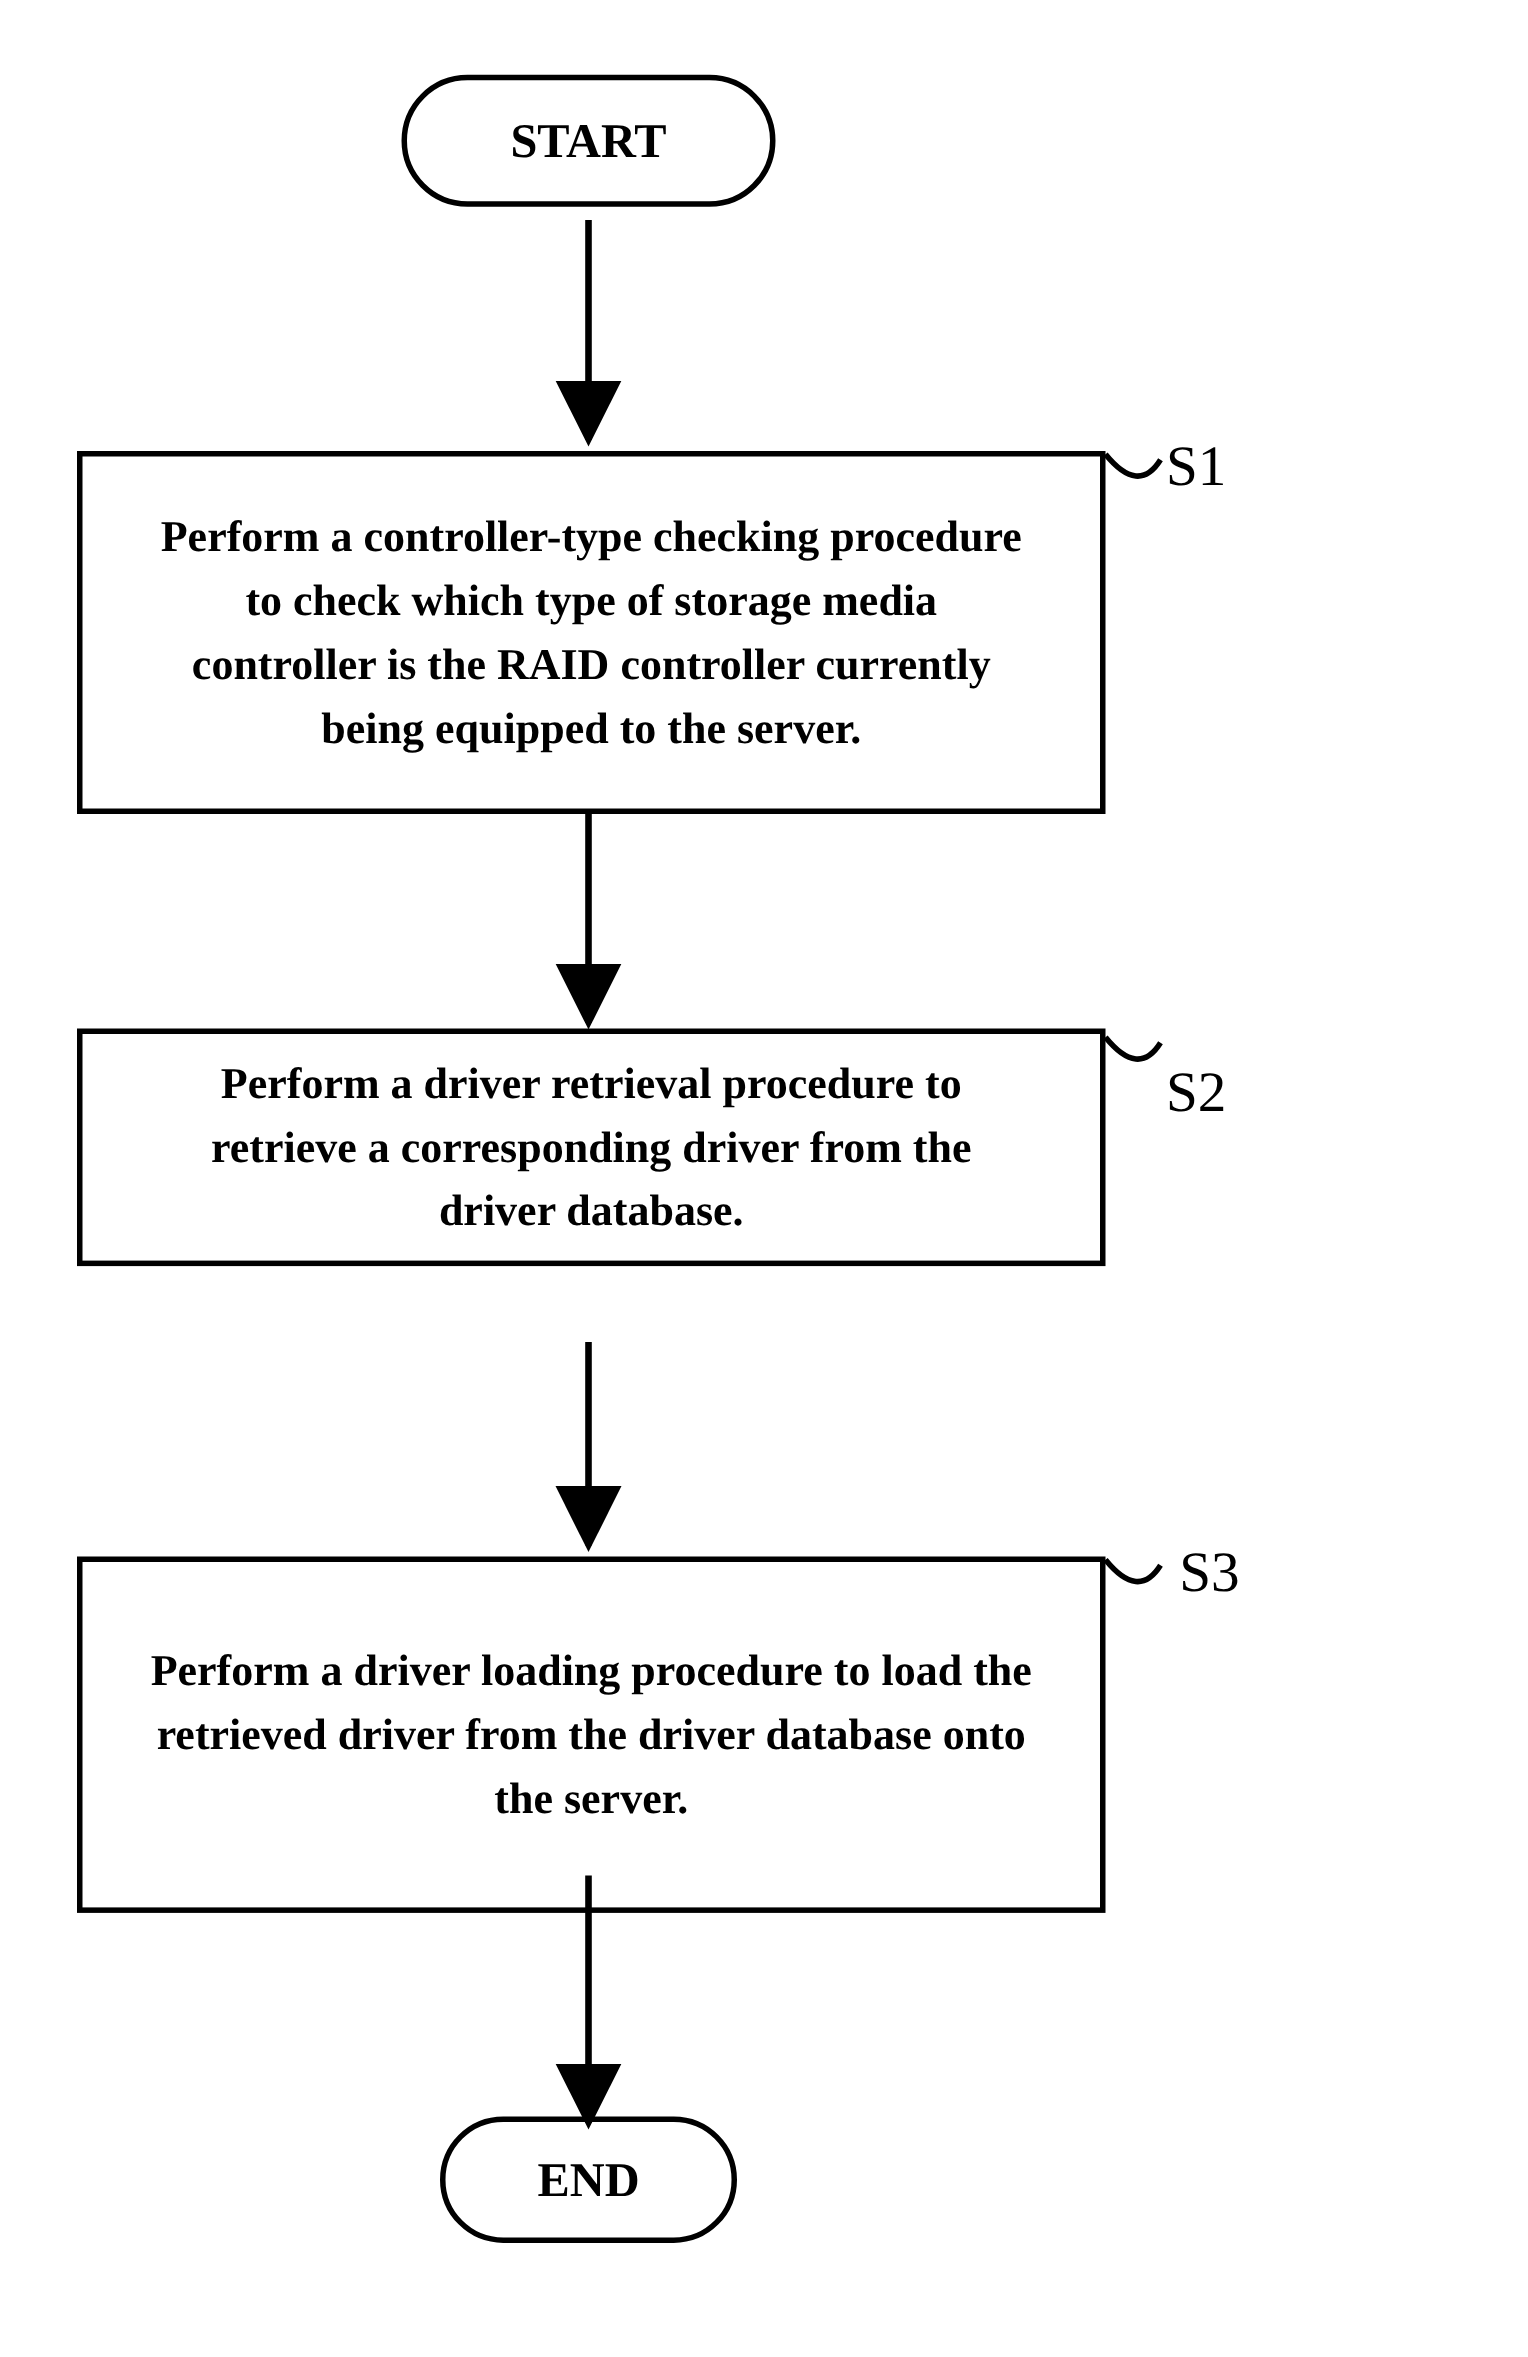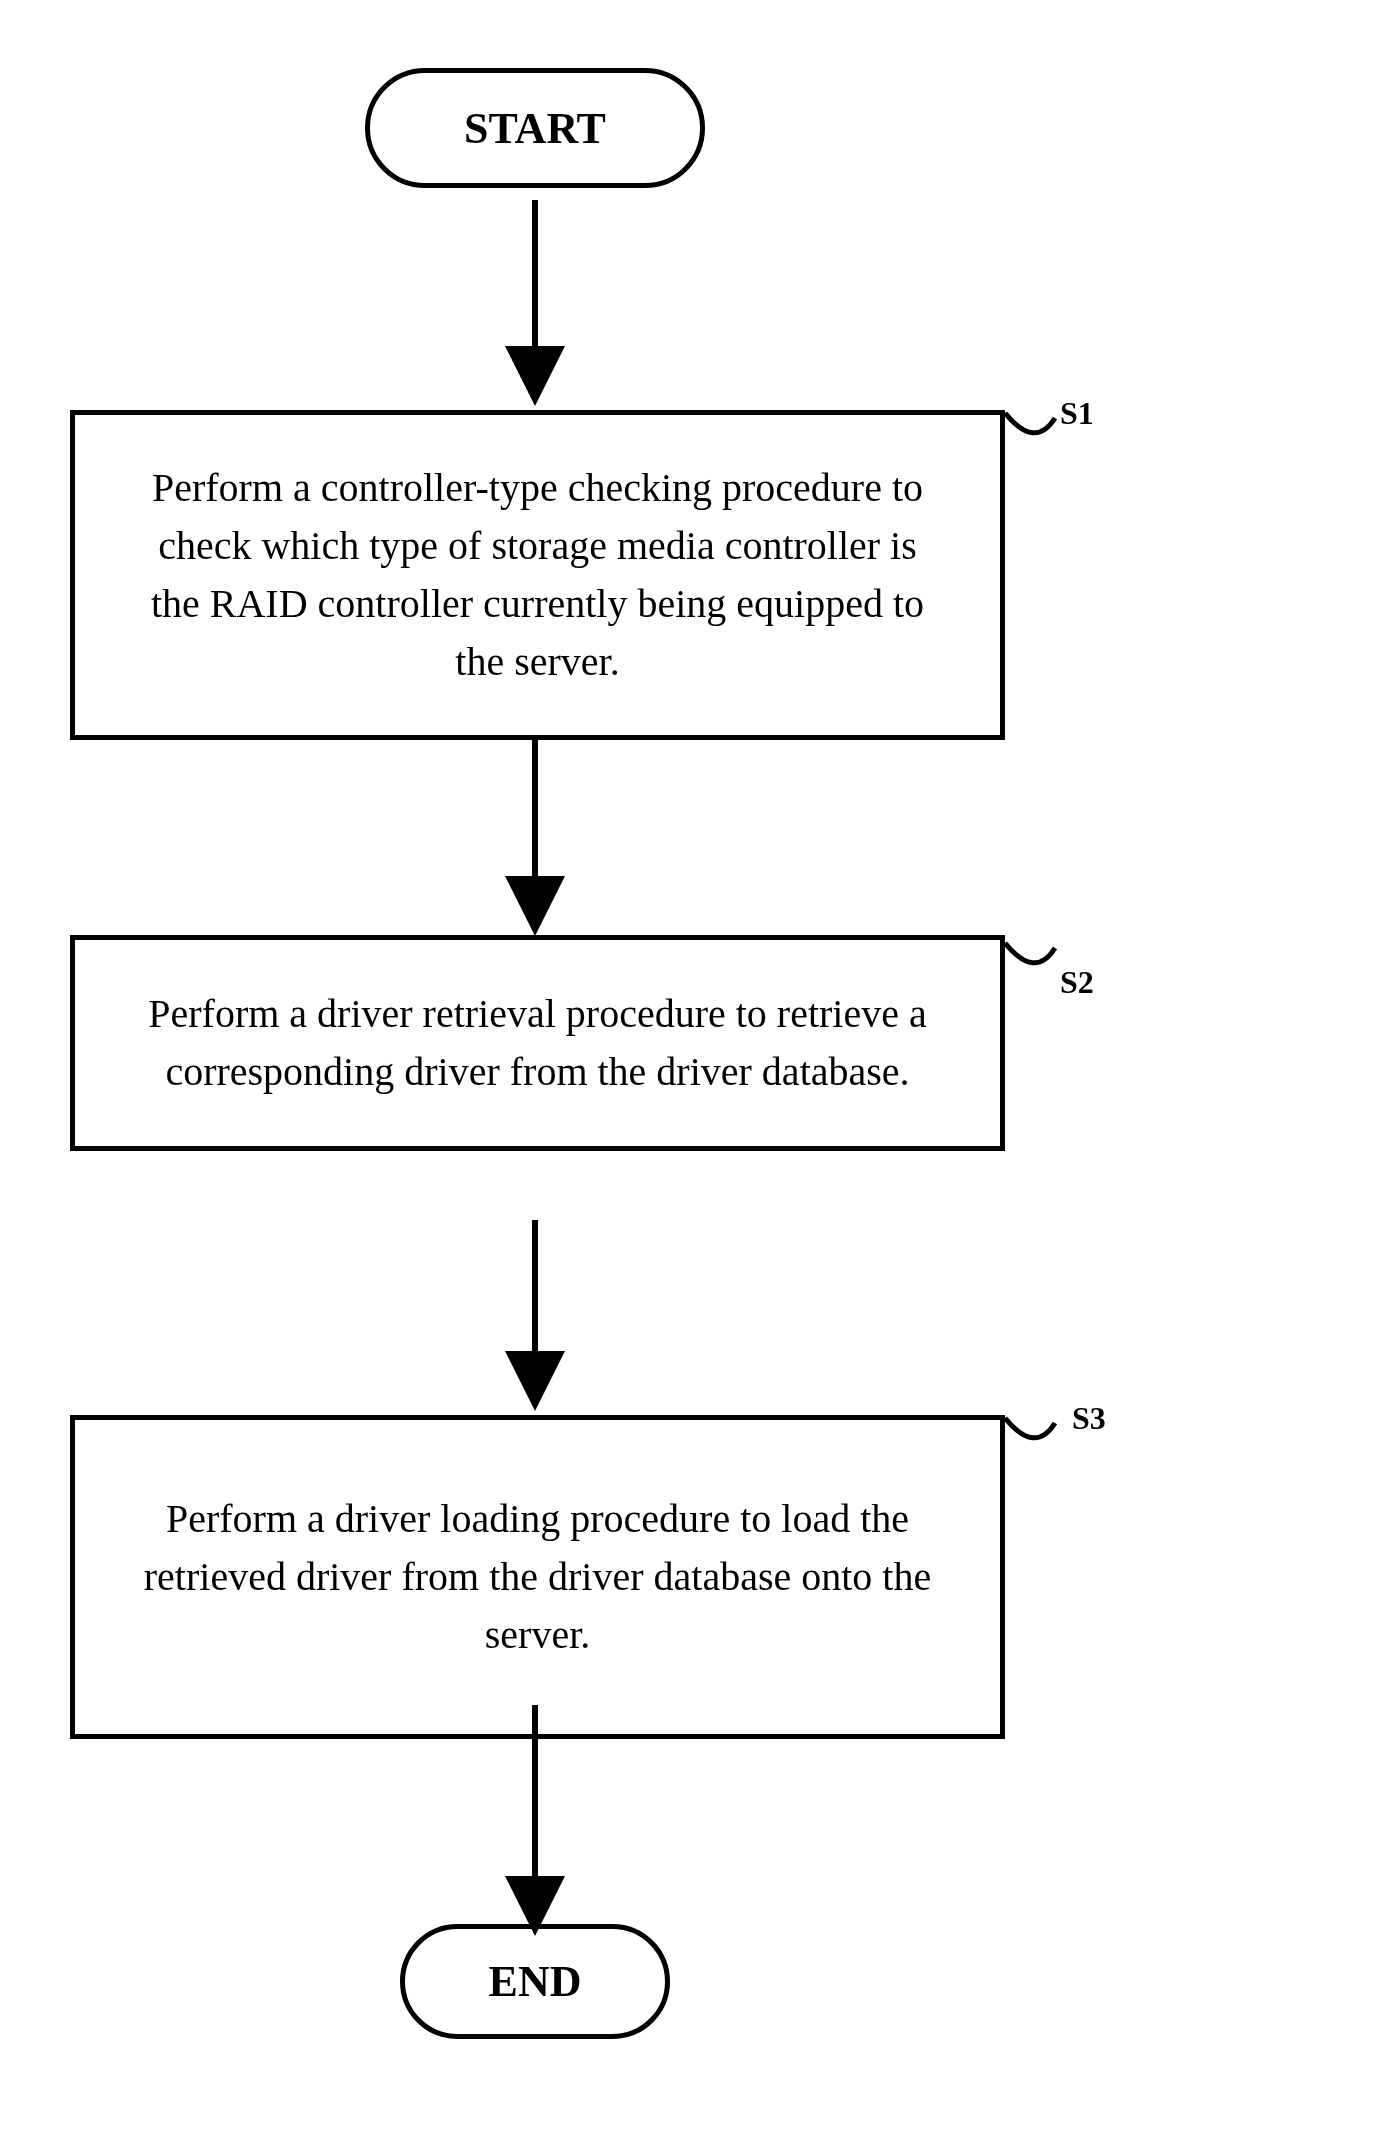--- a/index.html
+++ b/index.html
@@ -26,29 +26,29 @@
     box-sizing: border-box;
   }
   .process {
     position: absolute;
     border: 5px solid #000;
     box-sizing: border-box;
     display: flex;
     align-items: center;
     justify-content: center;
     text-align: center;
-    font-weight: normal;
+    font-weight: bold;
     font-size: 40px;
     line-height: 1.45;
     padding: 30px 60px;
   }
   .label {
     position: absolute;
-    font-weight: bold;
-    font-size: 32px;
+    font-weight: normal;
+    font-size: 52px;
   }
   svg.overlay {
     position: absolute;
     left: 0;
     top: 0;
     width: 1389px;
     height: 2143px;
     pointer-events: none;
   }
 </style>

